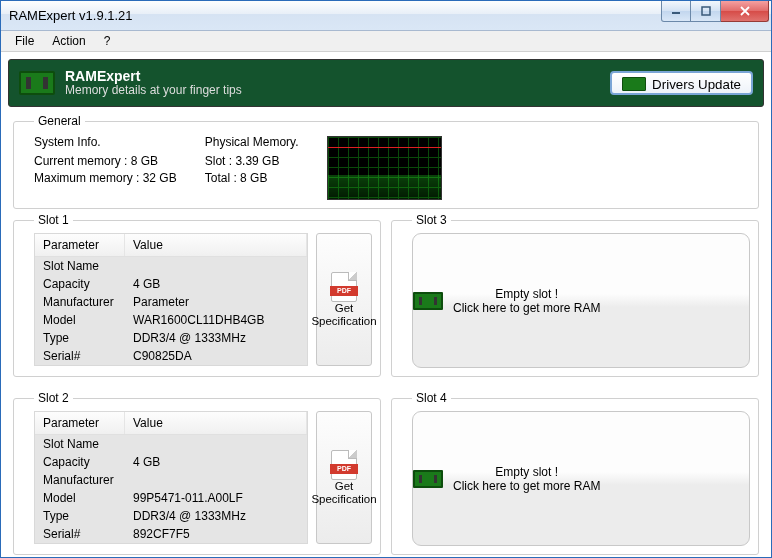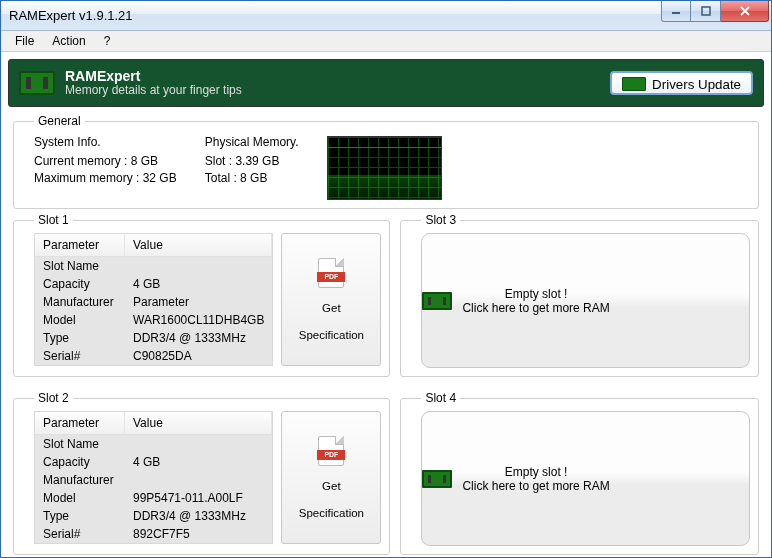--- a/index.html
+++ b/index.html
@@ -33,21 +33,21 @@
 .mem-graph .line { position: absolute; left: 0; right: 0; top: 10px; height: 1px; background: #e02020; }
 .mem-graph .fill { position: absolute; left: 0; right: 0; top: 38px; bottom: 0; background: linear-gradient(#2aff2a, #0a6a0a); opacity: .25; border-top: 1px solid #2aff2a; }
 .slots-grid { display: grid; grid-template-columns: 1fr 1fr; gap: 10px; }
 .slot-row { display: flex; gap: 8px; align-items: stretch; }
 .param-table { border: 1px solid #d9d9d9; background: #e5e5e5; flex: 1; font-size: 12px; }
 .param-table .hdr { display: flex; background: linear-gradient(#fdfdfd, #f0f0f0); border-bottom: 1px solid #e0e0e0; }
 .param-table .hdr > div { padding: 4px 8px; border-right: 1px solid #e5e5e5; }
 .param-table .row { display: flex; }
 .param-table .row > div { padding: 2px 8px; }
 .col-p { width: 90px; } .col-v { flex: 1; }
-.spec-btn { width: 100px; border: 1px solid #c8c8c8; background: linear-gradient(#fdfdfd, #ececec); border-radius: 3px; display: flex; flex-direction: column; align-items: center; justify-content: center; gap: 14px; cursor: pointer; padding: 6px 2px; text-align: center; font-size: 11.5px; line-height: 13px; }
+.spec-btn { width: 56px; border: 1px solid #c8c8c8; background: linear-gradient(#fdfdfd, #ececec); border-radius: 3px; display: flex; flex-direction: column; align-items: center; justify-content: center; gap: 0; cursor: pointer; padding: 6px 2px; text-align: center; font-size: 11.5px; line-height: 13px; }
 .pdf-icon { width: 26px; height: 30px; background: #fff; border: 1px solid #bbb; position: relative; border-radius: 2px; }
 .pdf-icon::before { content: ""; position: absolute; right: -1px; top: -1px; width: 8px; height: 8px; background: linear-gradient(135deg, #fff 48%, #ccc 50%); border-left: 1px solid #bbb; border-bottom: 1px solid #bbb; }
 .pdf-icon .band { position: absolute; left: -2px; right: -2px; top: 13px; height: 10px; background: #d23a2e; color: #fff; font-size: 7px; font-weight: bold; text-align: center; line-height: 10px; }
 .empty-slot { flex: 1; border: 1px solid #c8c8c8; background: linear-gradient(#fdfdfd 45%, #ececec 55%); border-radius: 9px; display: flex; align-items: center; justify-content: flex-start; gap: 10px; cursor: pointer; min-height: 135px; }
 .empty-slot .ram-icon-sm { width: 30px; height: 18px; background: #1a7a1a; border: 2px solid #0d4d0d; border-radius: 1px; position: relative; }
 .empty-slot .ram-icon-sm::before, .empty-slot .ram-icon-sm::after { content: ""; position: absolute; top: 3px; bottom: 3px; width: 3px; background: #333; }
 .empty-slot .ram-icon-sm::before { left: 4px; } .empty-slot .ram-icon-sm::after { right: 4px; }
 .empty-text { text-align: center; line-height: 14px; }
 </style>
 </head>

